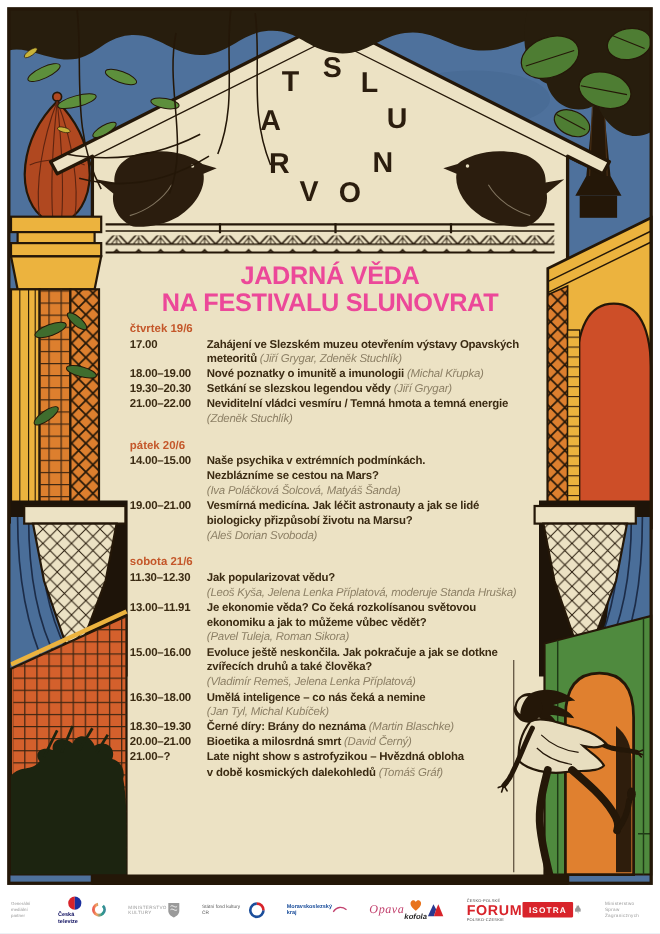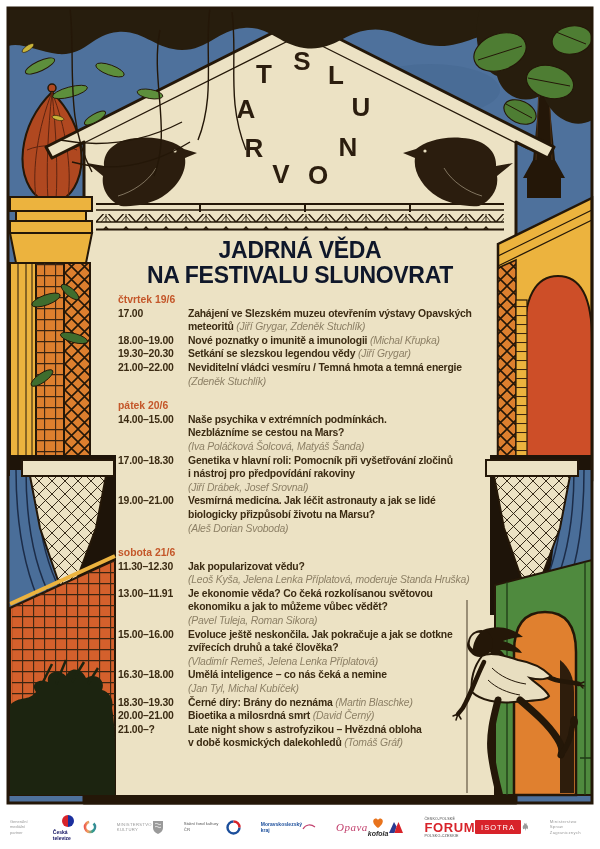--- a/index.html
+++ b/index.html
@@ -10,21 +10,21 @@
   }
   svg.art { position:absolute; top:0; left:0; display:block; }
 
   
   .gl { position:absolute; transform:translate(-50%,-50%);
         font-weight:700; font-size:26px; color:#2b1d0e; line-height:1; }
 
   
   .title { position:absolute; left:84px; width:432px; top:238px; text-align:center;
            font-weight:700; font-size:23px; line-height:25px; letter-spacing:-0.3px;
-           color:#0f172a; }
+           color:#ec4899; }
 
   
   .schedule { position:absolute; left:118px; top:293px; width:390px;
               color:#3b2b13; font-size:10.4px; line-height:13.6px; }
   .sec { margin-bottom:11px; }
   .sec-h { color:#c4572a; font-weight:700; }
   .ev { display:flex; }
   .ev-time { flex:0 0 70px; font-weight:700; letter-spacing:-0.2px; }
   .ev-desc { width:320px; white-space:pre-wrap; letter-spacing:-0.2px; }
   .ev-title { font-weight:700; }
@@ -40,21 +40,21 @@
   .ct-partner { font-size:4px; color:#999; width:26px; line-height:1.3; }
   .ct-label { font-size:5px; font-weight:700; color:#101060; margin-top:1px; }
   .mk-text div, .msz-text div { font-size:4.2px; color:#999; letter-spacing:0.3px; line-height:1.3; }
   .fond-label { font-size:4.3px; color:#555; width:42px; line-height:1.3; }
   .msk-text div { font-size:5px; font-weight:700; color:#1b4e9b; line-height:1.25; }
   .opava-label { font-family:"Liberation Serif", serif; font-style:italic;
                  font-size:11px; color:#c2406d; letter-spacing:0.5px; }
   .kofola-label { font-size:7px; font-weight:700; font-style:italic; color:#2a2a2a; }
   .forum-text .f1, .forum-text .f3 { font-size:3.6px; color:#444; letter-spacing:0.2px; }
   .forum-text .f2 { font-size:13px; font-weight:800; color:#d8232a; letter-spacing:0.6px; line-height:1; }
-  .isotra-box { background:#d8232a; color:#fff; font-size:7.5px; font-weight:400;
+  .isotra-box { background:#d8232a; color:#fff; font-size:7.5px; font-weight:700;
                 padding:2.5px 6px; letter-spacing:1px; border-radius:1px; }
 </style>
 </head>
 <body>
 
 <svg class="art" width="600" height="849" viewBox="0 0 600 849">
   <defs>
     <pattern id="gridP" width="11" height="11" patternUnits="userSpaceOnUse">
       <path d="M0,0.6 H11 M0.6,0 V11" stroke="#3a2411" stroke-width="1.1"></path>
     </pattern>
@@ -268,26 +268,20 @@
 
   <div class="sec">
     <div class="sec-h">pátek 20/6</div>
     <div class="ev">
       <div class="ev-time">14.00–15.00</div>
       <div class="ev-desc"><span class="ev-title">Naše psychika v extrémních podmínkách.
 Nezblázníme se cestou na Mars?
 </span><span class="ev-sp">(Iva Poláčková Šolcová, Matyáš Šanda)</span></div>
     </div>
     <div class="ev">
-      <div class="ev-time">17.00–18.30</div>
-      <div class="ev-desc"><span class="ev-title">Genetika v hlavní roli: Pomocník při vyšetřování zločinů
-i nástroj pro předpovídání rakoviny
-</span><span class="ev-sp">(Jiří Drábek, Josef Srovnal)</span></div>
-    </div>
-    <div class="ev">
       <div class="ev-time">19.00–21.00</div>
       <div class="ev-desc"><span class="ev-title">Vesmírná medicína. Jak léčit astronauty a jak se lidé
 biologicky přizpůsobí životu na Marsu?
 </span><span class="ev-sp">(Aleš Dorian Svoboda)</span></div>
     </div>
   </div>
 
   <div class="sec">
     <div class="sec-h">sobota 21/6</div>
     <div class="ev">

